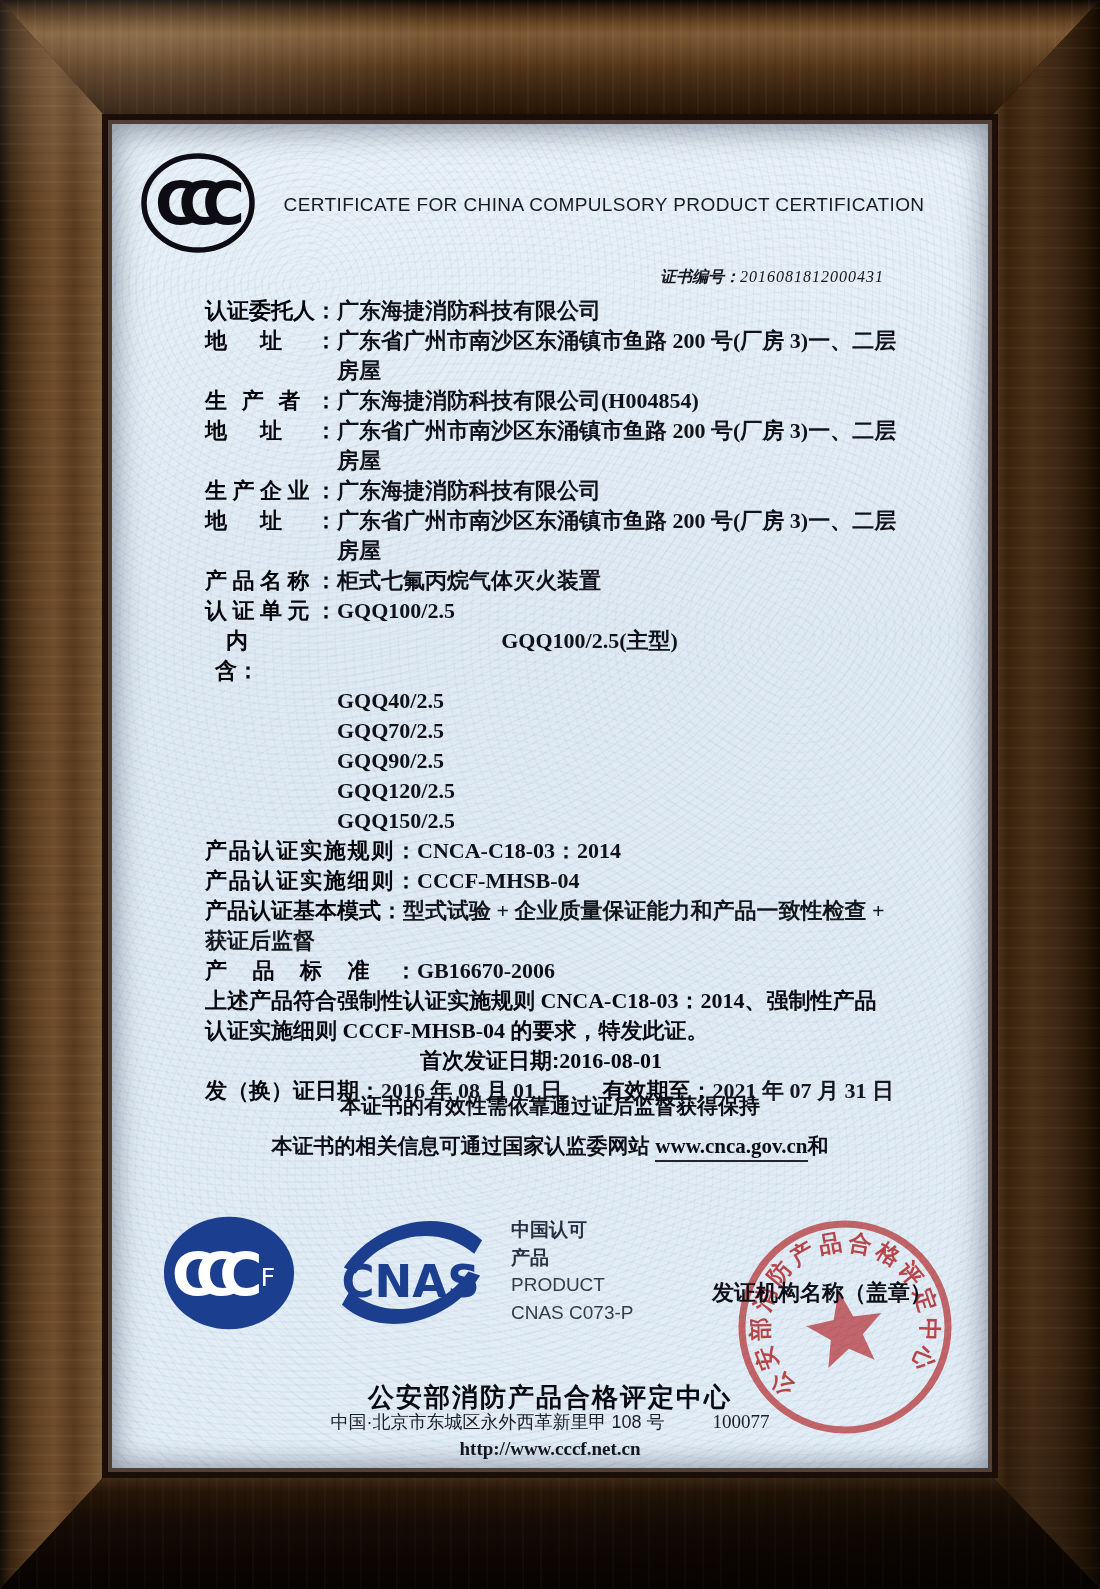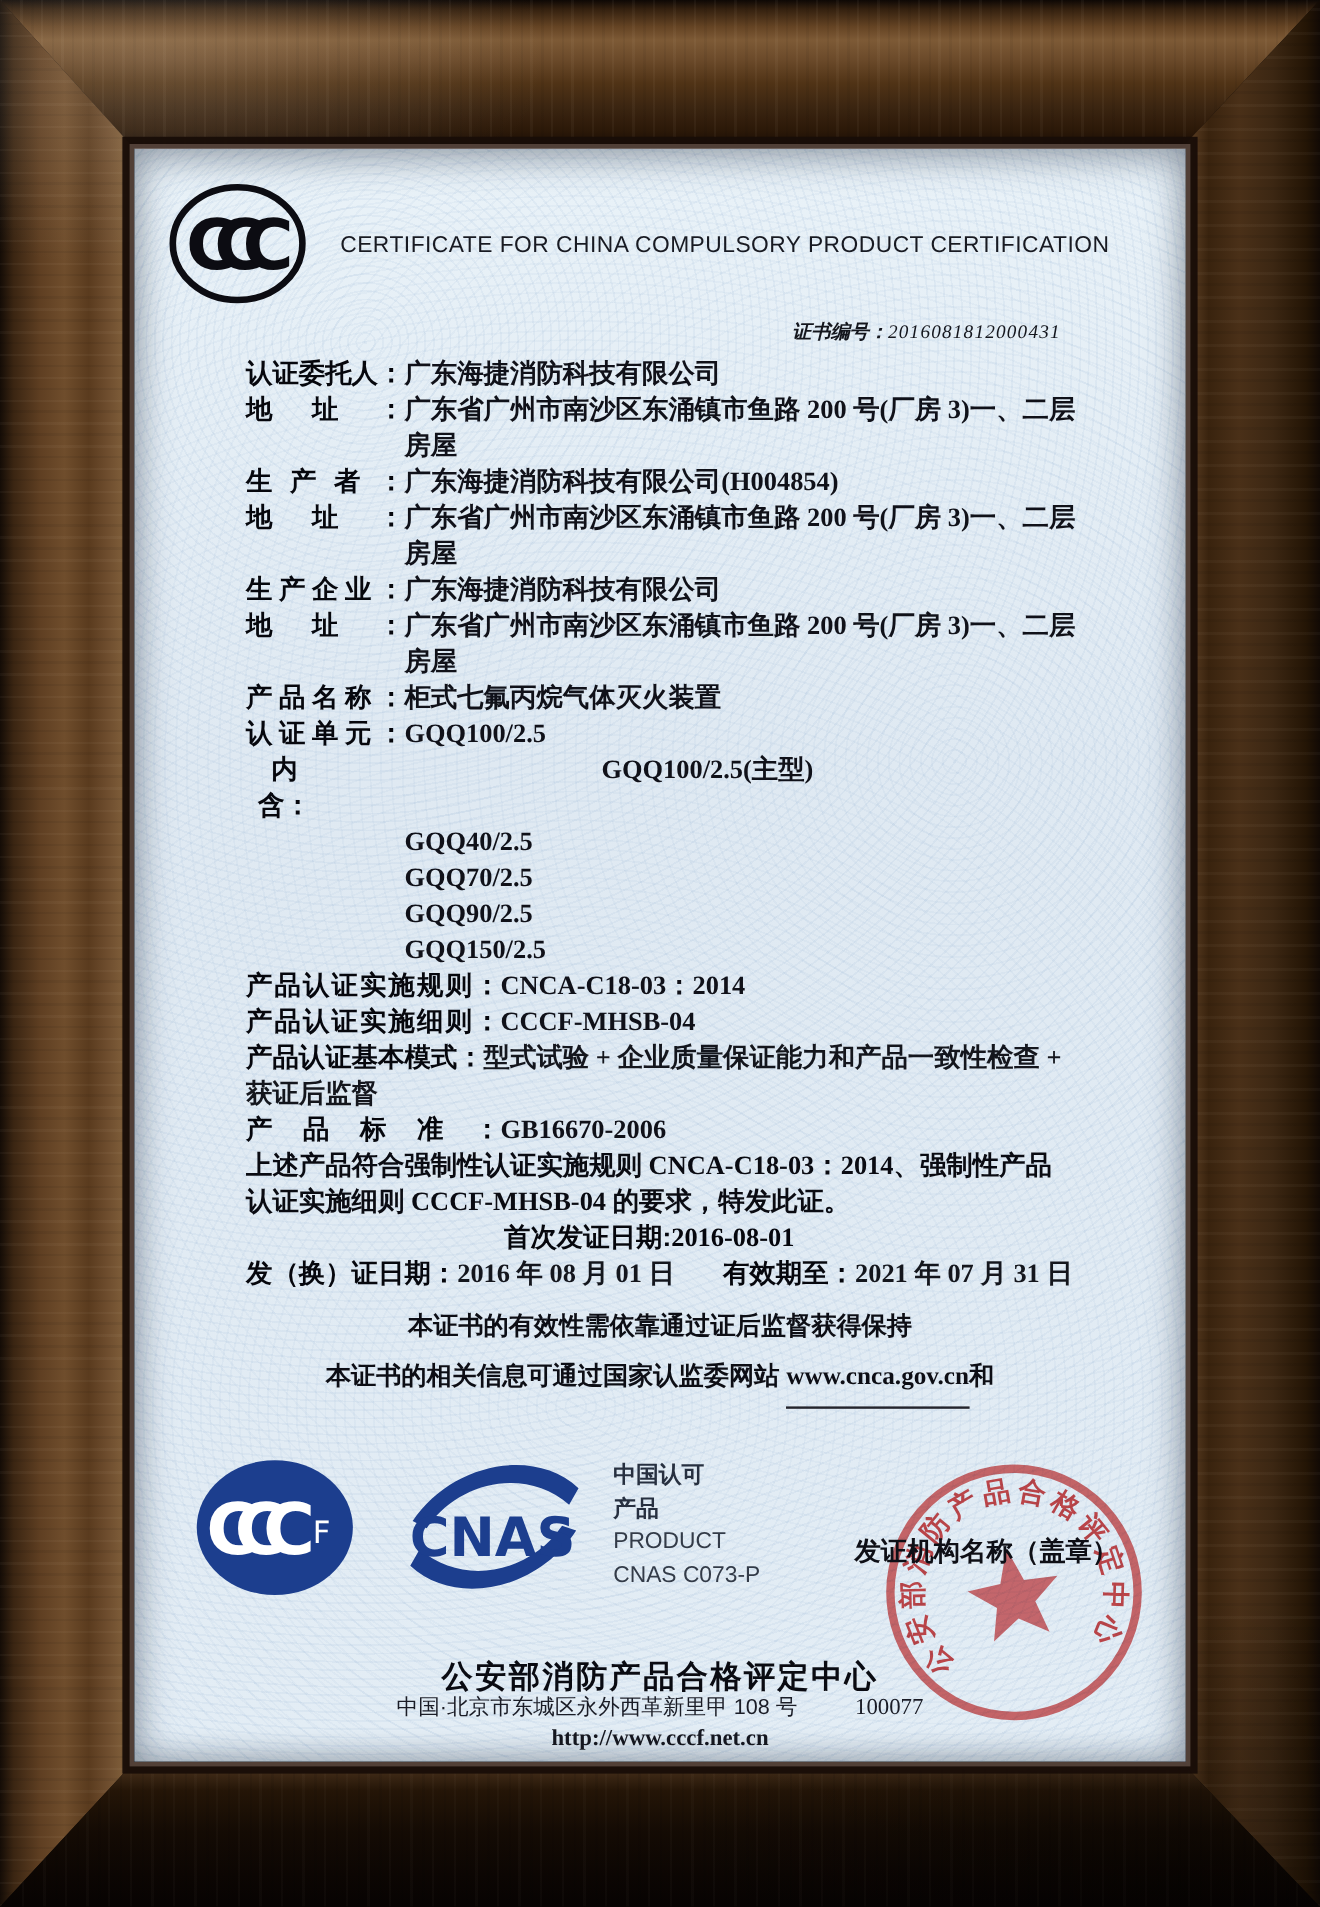--- a/index.html
+++ b/index.html
@@ -76,21 +76,21 @@
   .statement{width:678px; font-weight:bold; color:#0a0b12; font-family:"Liberation Serif",serif;}
   .first-issue{margin-left:215px; font-weight:bold; color:#06070d;}
   .first-issue .fd{font-family:"Liberation Serif",serif; font-weight:600;}
   .dates{display:flex; white-space:nowrap;}
   .dates .dl{font-weight:bold; color:#06070d;}
   .dates .dv{font-family:"Liberation Serif",serif; font-weight:600;}
   .dates .gap{width:40px;}
 
   
   .notes{position:absolute; left:0; top:962px; width:100%; text-align:center; font-size:21px; line-height:40px; font-weight:600; color:#0d0e15;}
-  .notes .url{font-family:"Liberation Serif",serif; border-bottom:2px solid #23242c; padding-bottom:14px;}
+  .notes .url{font-family:"Liberation Serif",serif; border-bottom:2px solid #23242c; padding-bottom:2px;}
 
   
   .cccf-svg{position:absolute; left:48px; top:1088px; width:138px; height:122px;}
   .cnas-svg{position:absolute; left:224px; top:1086px; width:152px; height:124px;}
   .accred{position:absolute; left:399px; top:1092px; font-size:19px; line-height:27.5px; color:#273040; font-weight:600;}
   .accred .lat{font-family:"Liberation Sans",sans-serif; font-weight:500; color:#333b48;}
   .seal-caption{position:absolute; left:600px; top:1154px; font-size:22px; font-weight:bold; color:#0e0f16; z-index:5; white-space:nowrap;}
   .stamp-svg{position:absolute; left:618px; top:1088px; width:230px; height:230px; z-index:4;
     transform:rotate(-10deg); mix-blend-mode:multiply; opacity:.92;}
   .stamp-ring-char{font-size:23px; font-weight:bold; fill:var(--red); font-family:"Liberation Serif",serif;}
@@ -160,20 +160,21 @@
         <span class="val">GQQ100/2.5</span>
       </div>
 
       <div class="inc-row">
         <span class="inc-lbl">内含：</span>
         <span class="val">GQQ100/2.5(主型)</span>
       </div>
       <div class="model-line">GQQ40/2.5</div>
       <div class="model-line">GQQ70/2.5</div>
       <div class="model-line">GQQ90/2.5</div>
+      <div class="model-line">GQQ120/2.5</div>
       <div class="model-line">GQQ150/2.5</div>
 
       <div class="row">
         <span class="lbl2">产品认证实施规则：</span>
         <span class="val">CNCA-C18-03：2014</span>
       </div>
       <div class="row">
         <span class="lbl2">产品认证实施细则：</span>
         <span class="val">CCCF-MHSB-04</span>
       </div>

